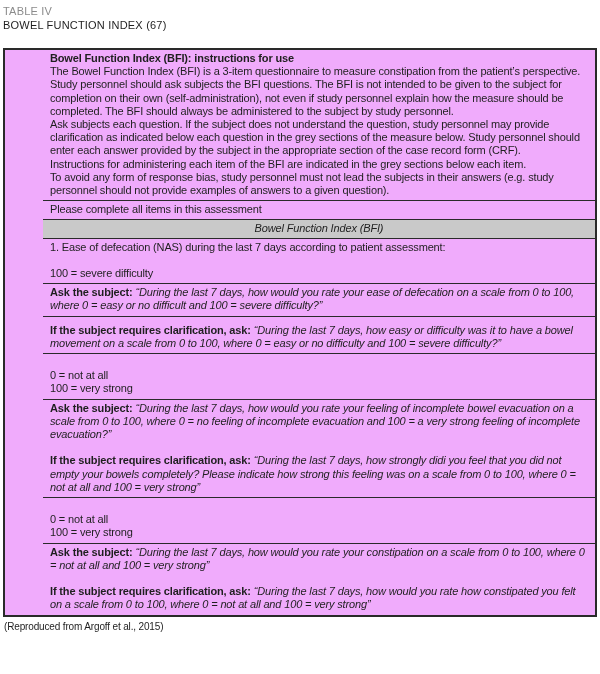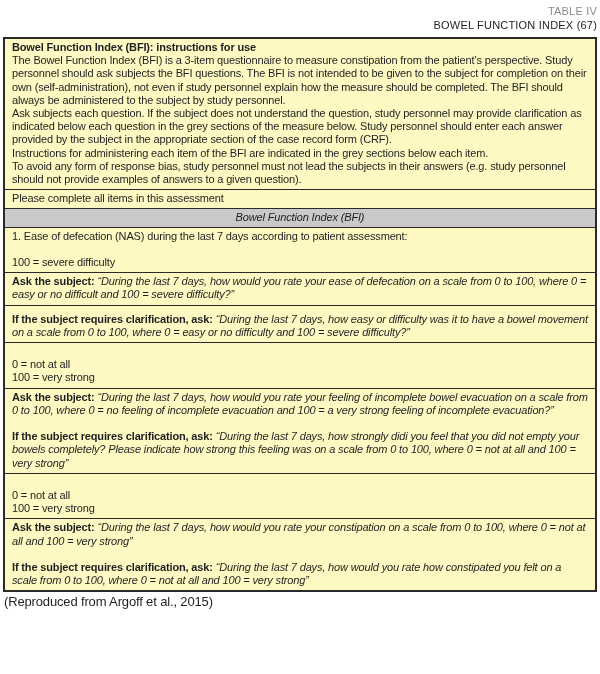--- a/index.html
+++ b/index.html
@@ -16,56 +16,57 @@
     line-height: 13.2px;
     letter-spacing: -0.15px;
     color: #1f1f1f;
   }
   .page {
     box-sizing: border-box;
     width: 600px;
     padding: 4px 3px 0 3px;
   }
   .table-caption {
-    text-align: right;
-    margin: 1px 0 5px 0;
+    text-align: left;
+    margin: 1px 0 16px 0;
     line-height: 13.5px;
   }
   .table-number {
     color: #8b8b8b;
     letter-spacing: 0.2px;
   }
   .table-name {
     color: #1f1f1f;
     letter-spacing: 0.2px;
   }
   .bfi-table {
     border: 2px solid #2a2a2a;
-    background: #fef9c3;
+    background: #f0abfc;
+    padding-left: 38px;
   }
   .cell {
     padding: 2px 7px 3px 7px;
     border-top: 1.3px solid #2a2a2a;
   }
   .cell.first {
     border-top: none;
   }
   .banner {
     background: #c9c9c9;
     text-align: center;
     font-style: italic;
     padding: 2px 7px;
   }
   .bold { font-weight: bold; }
   .quote { font-style: italic; }
   .spacer { height: 13.2px; }
   .pad-top { padding-top: 7px; }
   .source-note {
     margin: 3px 0 0 1px;
-    font-size: 13px;
+    font-size: 10px;
   }
 </style>
 </head>
 <body>
 
 <div class="page">
 
   <div class="table-caption">
     <div class="table-number">TABLE IV</div>
     <div class="table-name">BOWEL FUNCTION INDEX (67)</div>

